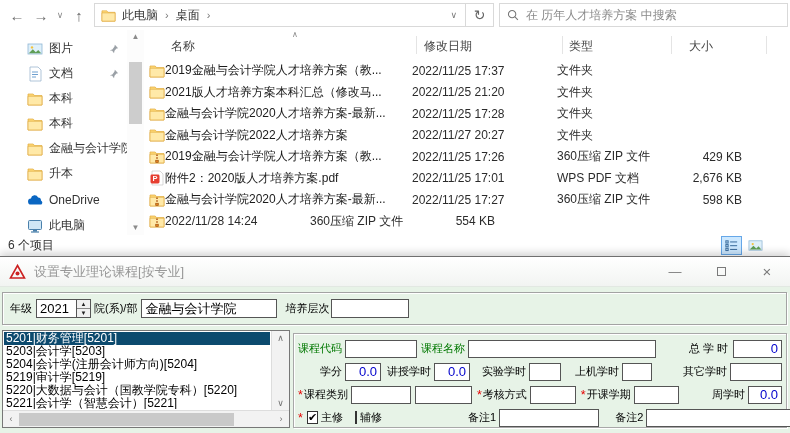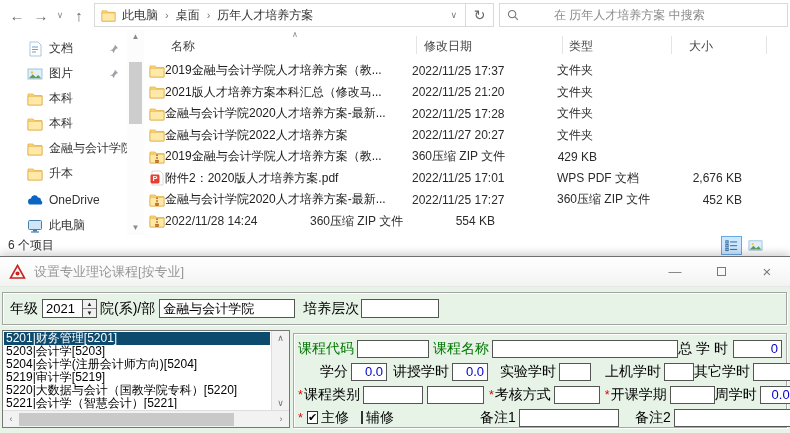--- a/index.html
+++ b/index.html
@@ -11,21 +11,21 @@
   .toolbar { position:absolute; top:0; left:0; right:0; height:30px; display:flex; align-items:center; background:#fff; }
   .navbtns { display:flex; align-items:center; gap:2px; padding:0 4px 0 6px; color:#6d6d6d; }
   .navbtn { width:22px; height:22px; display:flex; align-items:center; justify-content:center; font-size:15px; }
   .navbtn.small { width:12px; font-size:9px; color:#888; }
   .addressbar { display:flex; align-items:center; width:372px; height:24px; border:1px solid #d9d9d9; background:#fff; padding:0 2px 0 6px; }
   .addr-crumbs { display:flex; align-items:center; flex:1; overflow:hidden; }
   .crumb { padding:0 6px; color:#333; white-space:nowrap; cursor:default; }
   .crumb-sep { color:#777; font-size:11px; padding:0 1px; }
   .addr-chev { color:#777; font-size:9px; padding:0 6px; }
   .refreshbox { width:28px; height:24px; border:1px solid #d9d9d9; border-left:none; display:flex; align-items:center; justify-content:center; color:#666; font-size:14px; }
-  .searchbox { margin-left:5px; flex:1; height:24px; border:1px solid #d9d9d9; display:flex; align-items:center; padding:0 6px; margin-right:2px;gap:28px; }
+  .searchbox { margin-left:5px; flex:1; height:24px; border:1px solid #d9d9d9; display:flex; align-items:center; padding:0 6px; margin-right:2px; }
   .searchbox input { border:none; outline:none; flex:1; font-size:12px; color:#333; font-family:inherit; }
   .searchbox input::placeholder { color:#8a8a8a; }
 
   .body-area { position:absolute; top:30px; left:0; right:0; height:205px; display:flex; }
   .sidebar { width:127px; padding-top:6px; }
   .sb-item { display:flex; align-items:center; height:25px; padding-left:27px; position:relative; cursor:default; }
   .sb-item .ico { width:16px; height:16px; flex:0 0 16px; margin-right:6px; }
   .sb-label { color:#333; white-space:nowrap; overflow:hidden; flex:1; }
   .sb-item .pin { width:10px; height:10px; margin-right:8px; flex:0 0 10px; }
   .sb-item.grp { margin-top:1px; }
@@ -58,21 +58,21 @@
   .title-text { color:#979797; font-size:13px; flex:1; }
   .winbtns { display:flex; height:30px; }
   .winbtn { width:46px; height:30px; display:flex; align-items:center; justify-content:center; color:#7a7a7a; font-size:13px; }
   .winbtn .maxbox { width:9px; height:9px; border:1px solid #7a7a7a; }
   .winbtn.close { font-size:15px; }
 
   .client { position:relative; height:147px; }
   .toppanel { position:absolute; left:2px; right:3px; top:5px; height:33px;
     border:1px solid #a3a3a3; box-shadow:inset 1px 1px 0 #fff, 1px 1px 0 #fff;
     display:flex; align-items:center; padding-left:7px; }
-  .lbl { color:#000; font-size:14px; white-space:nowrap; }
+  .lbl { color:#000; font-size:11px; white-space:nowrap; }
   .fld { background:#fff; border:1px solid #555; height:19px; font-size:13px; font-family:inherit;
     padding:0 3px; outline:none; color:#000; }
   .spinner { display:flex; margin-left:4px; }
   .spinner .fld { width:40px; border-right:none; }
   .spin-col { display:flex; flex-direction:column; border:1px solid #555; width:15px; height:19px; }
   .spin-col span { flex:1; font-size:6px; line-height:8px; text-align:center; color:#222; background:#f0f0f0; }
   .spin-col span:first-child { border-bottom:1px solid #888; }
 
   .listbox { position:absolute; left:2px; top:43px; width:288px; height:98px;
     border:1px solid #777; background:#fff; }
@@ -168,49 +168,48 @@
     </div>
     <div class="addressbar">
       <svg class="ico" width="15" height="15">
           <use href="#i-folder"></use>
         </svg>
       <div class="addr-crumbs" id="breadcrumb">
           <span class="crumb">此电脑</span>
           <span class="crumb-sep">›</span>
           <span class="crumb">桌面</span>
           <span class="crumb-sep">›</span>
-          <span class="crumb">历年人才培养方案</span>
         </div>
       <div class="addr-chev">∨</div>
     </div>
     <div class="refreshbox">↻</div>
     <div class="searchbox">
       <svg width="14" height="14" style="margin-right:6px">
           <use href="#i-search"></use>
         </svg>
       <input type="text" placeholder="在 历年人才培养方案 中搜索" style="">
     </div>
   </div>
 
   <div class="body-area">
     <div class="sidebar" id="sidebar-items">
         <div class="sb-item">
     <svg class="ico">
-            <use href="#i-document"></use>
-          </svg>
-    <span class="sb-label">文档</span>
+            <use href="#i-picture"></use>
+          </svg>
+    <span class="sb-label">图片</span>
     <svg class="pin" viewBox="0 0 12 12">
             <use href="#i-pin"></use>
           </svg>
   </div>
         <div class="sb-item">
     <svg class="ico">
-            <use href="#i-picture"></use>
-          </svg>
-    <span class="sb-label">图片</span>
+            <use href="#i-document"></use>
+          </svg>
+    <span class="sb-label">文档</span>
     <svg class="pin" viewBox="0 0 12 12">
             <use href="#i-pin"></use>
           </svg>
   </div>
         <div class="sb-item">
     <svg class="ico">
             <use href="#i-folder"></use>
           </svg>
     <span class="sb-label">本科</span>
 
@@ -303,40 +302,41 @@
     <span class="f-name">金融与会计学院2022人才培养方案</span>
     <span class="f-date">2022/11/27 20:27</span>
     <span class="f-type">文件夹</span>
     <span class="f-size"></span>
   </div>
           <div class="f-row">
     <svg class="ico">
               <use href="#i-zip"></use>
             </svg>
     <span class="f-name">2019金融与会计学院人才培养方案（教...</span>
+    <span class="f-date">2022/11/25 17:26</span>
     <span class="f-type">360压缩 ZIP 文件</span>
     <span class="f-size">429 KB</span>
   </div>
           <div class="f-row">
     <svg class="ico">
               <use href="#i-pdf"></use>
             </svg>
     <span class="f-name">附件2：2020版人才培养方案.pdf</span>
     <span class="f-date">2022/11/25 17:01</span>
     <span class="f-type">WPS PDF 文档</span>
     <span class="f-size">2,676 KB</span>
   </div>
           <div class="f-row">
     <svg class="ico">
               <use href="#i-zip"></use>
             </svg>
     <span class="f-name">金融与会计学院2020人才培养方案-最新...</span>
     <span class="f-date">2022/11/25 17:27</span>
     <span class="f-type">360压缩 ZIP 文件</span>
-    <span class="f-size">452 KB</span>
+    <span class="f-size">598 KB</span>
   </div>
           <div class="f-row">
     <svg class="ico">
               <use href="#i-zip"></use>
             </svg>
     <span class="f-date">2022/11/28 14:24</span>
     <span class="f-type">360压缩 ZIP 文件</span>
     <span class="f-size">554 KB</span>
   </div>
         </div>

